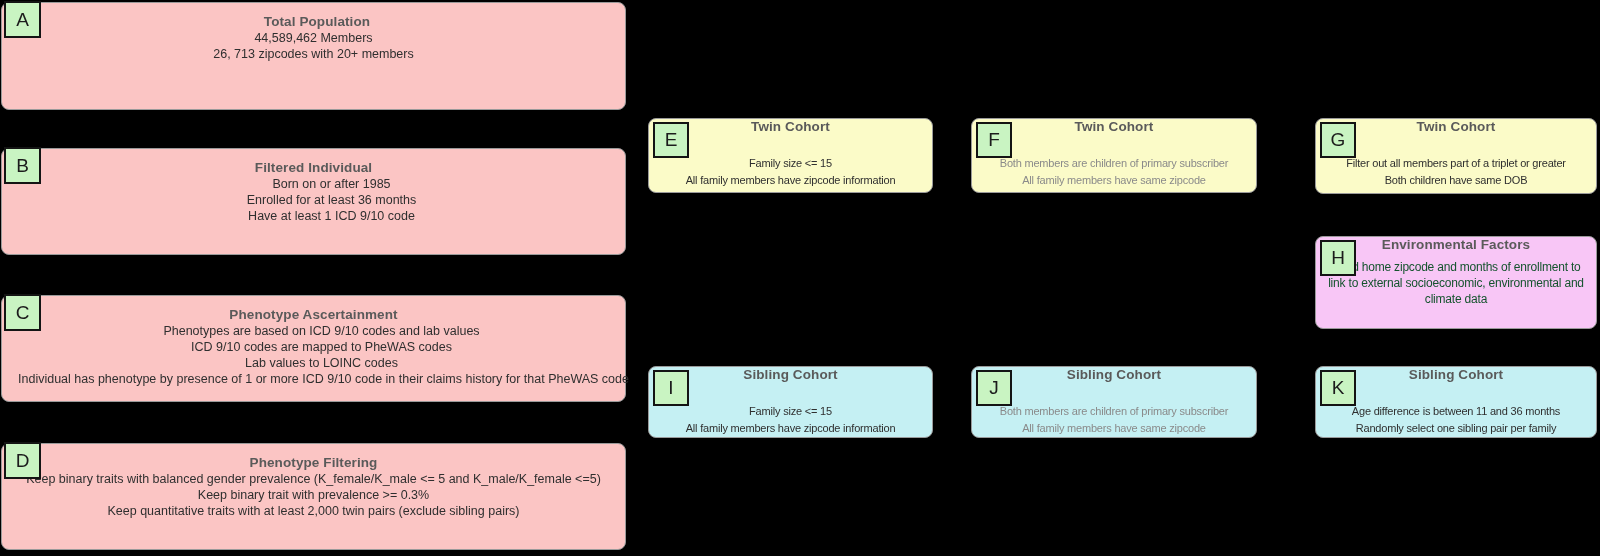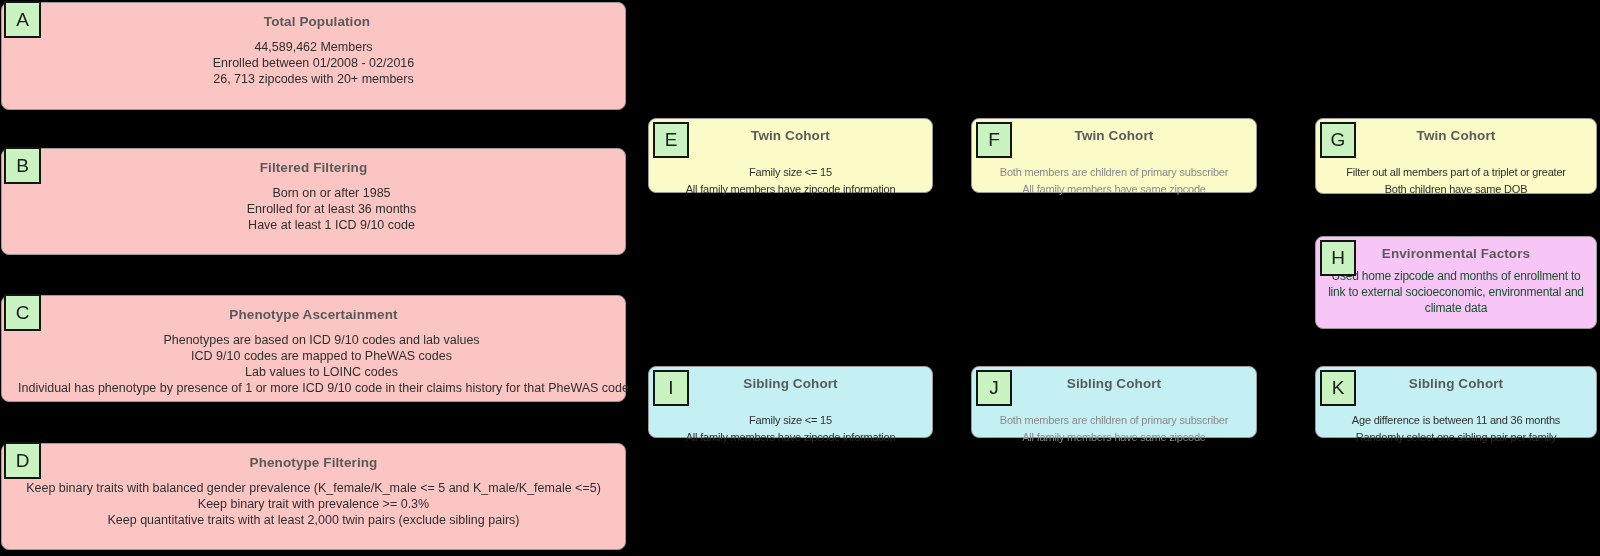--- a/index.html
+++ b/index.html
@@ -33,24 +33,24 @@
   }
   .big .badge   { left: 2px; top: -2px; width: 37px; height: 37px; }
   .small .badge { left: 4px; top: 3px; }
   .title {
     font-weight: bold;
     font-size: 13.5px;
     color: #5a5a5a;
     letter-spacing: 0.1px;
   }
   .big .title   { padding-top: 11px; }
-  .small .title { padding-top: 9px; }
+  .small .title { }
   .body { white-space: nowrap; }
   .big .body {
-    margin-top: 10px;
+    margin-top: 1px;
     font-size: 12.5px;
     line-height: 16px;
   }
   .small .body {
     margin-top: 21px;
     font-size: 11px;
     line-height: 17px;
     letter-spacing: -0.2px;
   }
   .wrap .body {
@@ -76,28 +76,27 @@
 </head>
 <body>
 
 <div class="canvas" style="background-color: rgb(0, 0, 0);">
 
   <div class="box big pos-A" style="background-color: rgb(251, 197, 196); border-color: rgb(154, 154, 154);">
     <div class="badge" style="background-color: rgb(201, 244, 194); border-color: rgb(20, 20, 20);">A</div>
     <div class="title" style="color: rgb(90, 90, 90); padding-left: 7px;">Total Population</div>
     <div class="body" style="color: rgb(47, 47, 47);">
       <div>44,589,462 Members</div>
-      <div>Enrolled between 01/2008 - 02/2016</div>
       <div>26, 713 zipcodes with 20+ members</div>
     </div>
   </div>
 
   <div class="box big pos-B" style="background-color: rgb(251, 197, 196); border-color: rgb(154, 154, 154);">
     <div class="badge" style="background-color: rgb(201, 244, 194); border-color: rgb(20, 20, 20);">B</div>
-    <div class="title" style="color: rgb(90, 90, 90);">Filtered Filtering</div>
+    <div class="title" style="color: rgb(90, 90, 90);">Filtered Individual</div>
     <div class="body" style="color: rgb(47, 47, 47); padding-left: 36px;">
       <div>Born on or after 1985</div>
       <div>Enrolled for at least 36 months</div>
       <div>Have at least 1 ICD 9/10 code</div>
     </div>
   </div>
 
   <div class="box big pos-C" style="background-color: rgb(251, 197, 196); border-color: rgb(154, 154, 154);">
     <div class="badge" style="background-color: rgb(201, 244, 194); border-color: rgb(20, 20, 20);">C</div>
     <div class="title" style="color: rgb(90, 90, 90);">Phenotype Ascertainment</div>

